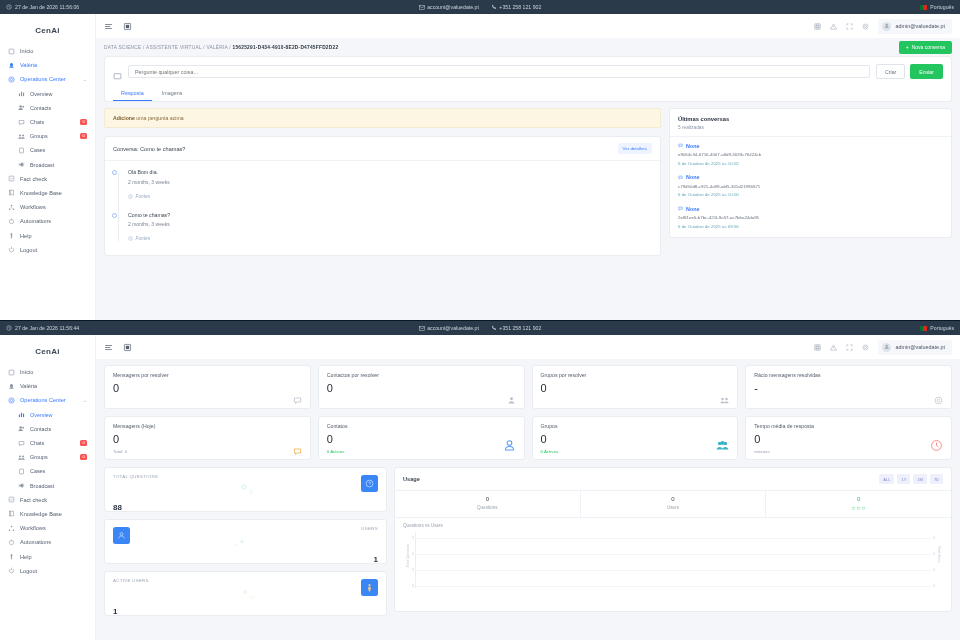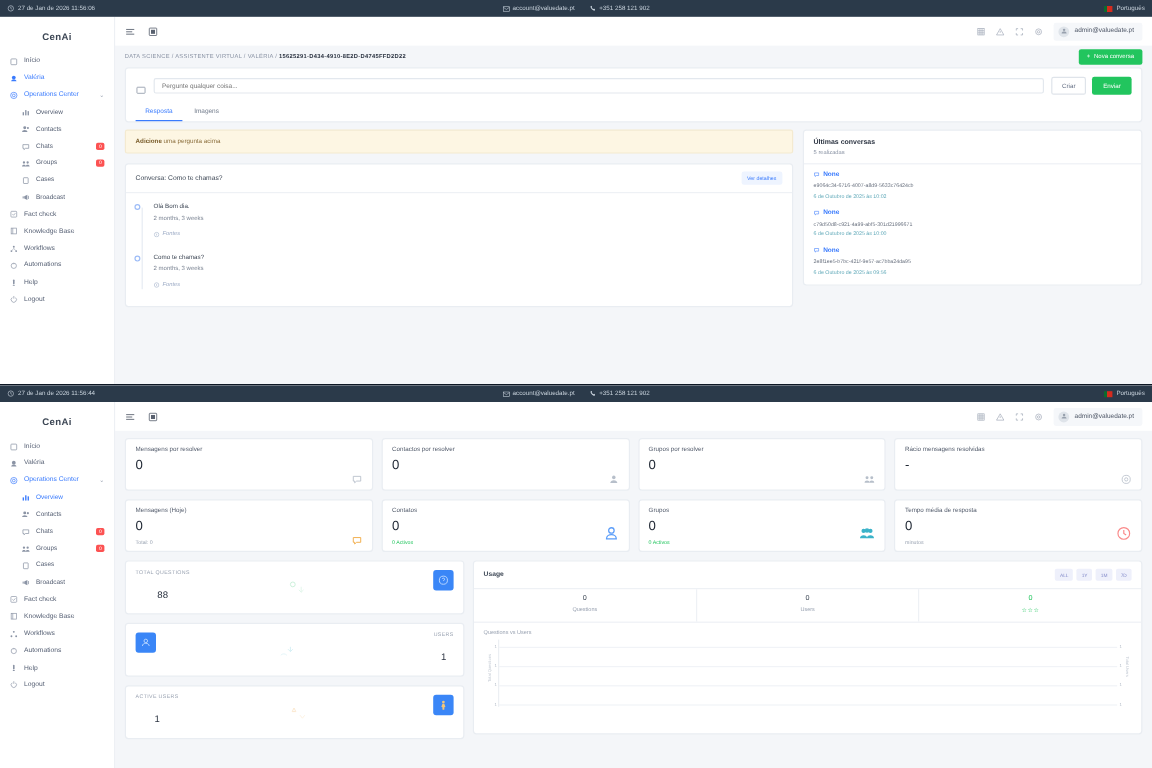--- a/index.html
+++ b/index.html
@@ -140,21 +140,21 @@
   .kpi .kicon.big { width: 13px; height: 13px; }
   .kpi .kicon svg { width: 100%; height: 100%; }
 
   .lower { display: flex; gap: 7px; margin-top: 7px; }
   .lowerleft { width: 283px; flex-shrink: 0; display: flex; flex-direction: column; gap: 7px; }
   .lowerright { flex: 1; min-width: 0; }
 
   .statcard { background: #fff; border: 1px solid #e9edf2; border-radius: 3px;
     height: 45px; padding: 6px 8px; position: relative; display: flex; align-items: flex-start; }
   .sclabel { font-size: 4.4px; color: #9aa3b2; letter-spacing: .3px; }
-  .scval { font-size: 8px; color: #2c3442; margin-top: 12px; font-weight: 400; text-align: center; }
+  .scval { font-size: 8px; color: #2c3442; margin-top: 24px; font-weight: 700; }
   .scbox { width: 17px; height: 17px; border-radius: 2.5px; background: #3a86f7;
     display: flex; align-items: center; justify-content: center; color: #bcd9ff; }
   .scbox svg { width: 9px; height: 9px; }
   .scbox.right { position: absolute; right: 8px; top: 7px; }
   .scbox.left { position: absolute; left: 8px; top: 7px; }
   .sctext-right { margin-left: auto; text-align: right; }
   .spark { position: absolute; left: 50%; top: 50%; transform: translate(-50%,-50%);
     opacity: .35; width: 60px; height: 22px; }
 
   .usage { background: #fff; border: 1px solid #e9edf2; border-radius: 3px; height: 145px;

